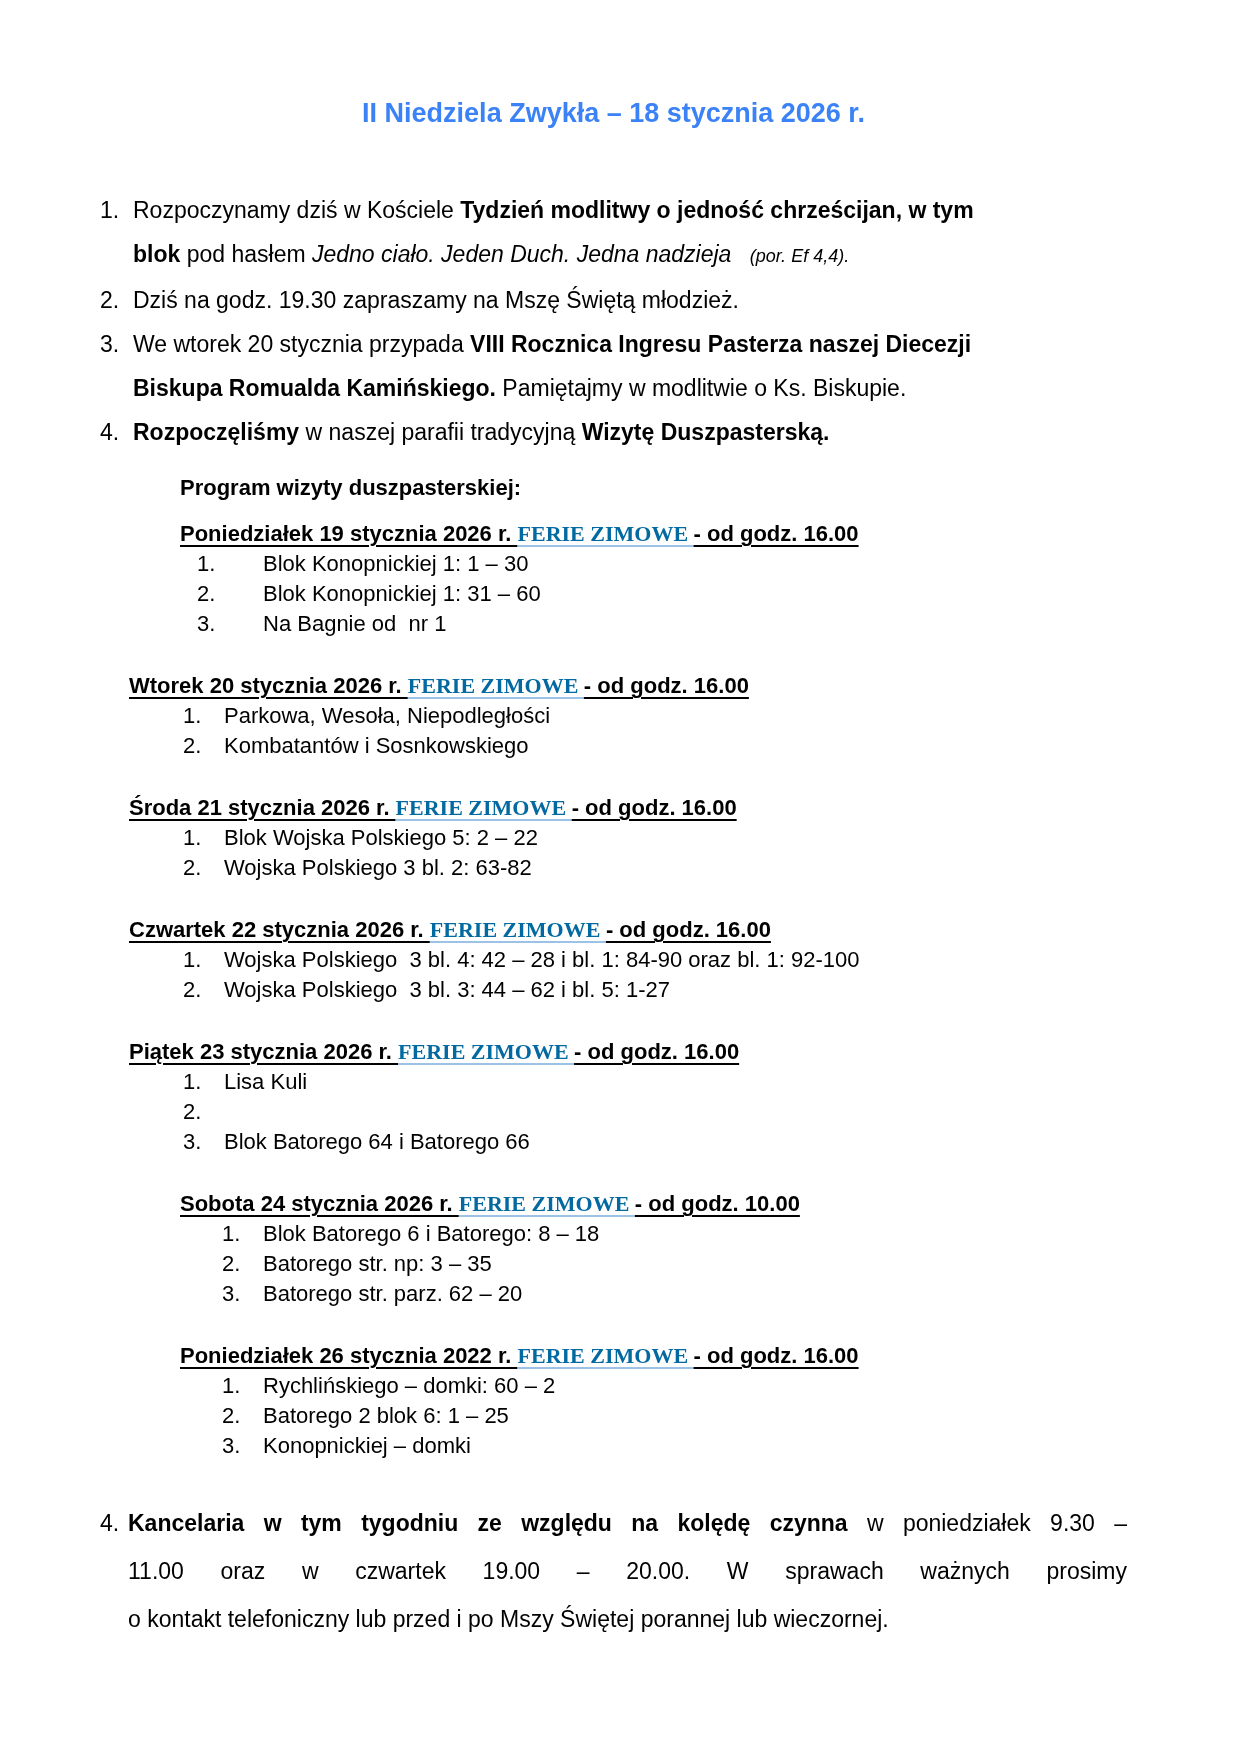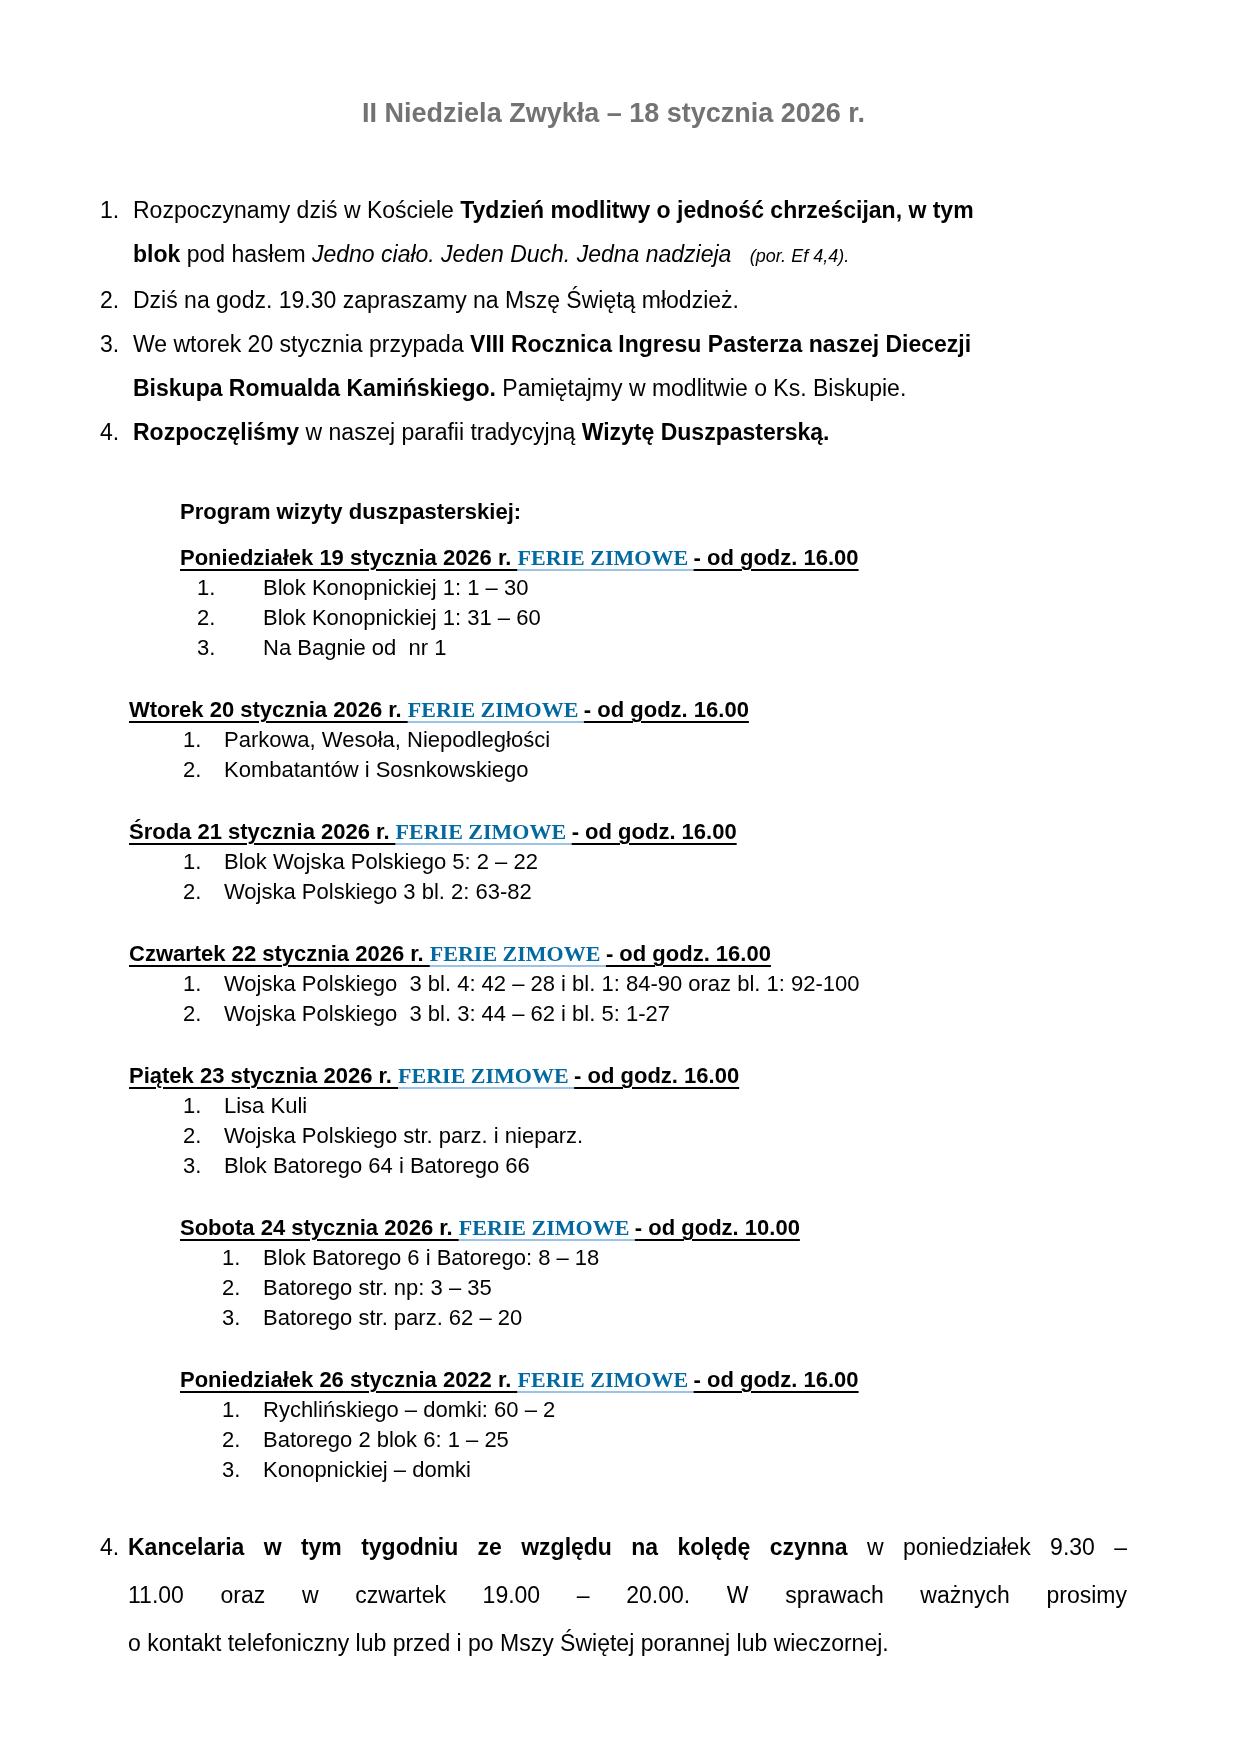--- a/index.html
+++ b/index.html
@@ -15,39 +15,39 @@
     width:1241px;height:1754px;
     padding:96px 114px 0 100px;
     overflow:hidden;
   }
   .doc-title{
     margin:0;
     font-size:27px;
     line-height:34px;
     font-weight:700;
     text-align:center;
-    color:#737373;
+    color:#3b82f6;
   }
   
   #announcements{
     margin-top:58px;
     font-size:23px;
     line-height:44px;
   }
   .ann-item{display:flex;}
   .ann-num{flex:none;width:33px;}
   .ann-text{flex:1;min-width:0;}
   .tline{display:block;white-space:pre-wrap;}
   .seg-normal{font-weight:400;}
   .seg-bold{font-weight:700;}
   .seg-italic{font-style:italic;}
   .seg-ref{font-style:italic;font-size:18px;margin-left:12px;}
   
   .program-heading{
-    margin-top:43px;
+    margin-top:19px;
     margin-left:80px;
     font-size:22px;
     line-height:30px;
     font-weight:700;
   }
   .day-block{
     margin-left:29px;
     margin-top:32px;
     font-size:22px;
     line-height:30px;
@@ -184,21 +184,20 @@
         </section>
         <section class="day-block">
           <div class="day-heading"><span class="h-prefix">Piątek 23 stycznia 2026 r. </span><a class="h-link">FERIE ZIMOWE </a><span class="h-suffix">- od godz. 16.00</span></div>
           <div class="day-items">
             <div class="day-item">
               <span class="num">1.</span>
               <span class="txt">Lisa Kuli</span>
             </div>
             <div class="day-item">
               <span class="num">2.</span>
-              <span class="txt">Wojska Polskiego str. parz. i nieparz.</span>
             </div>
             <div class="day-item">
               <span class="num">3.</span>
               <span class="txt">Blok Batorego 64 i Batorego 66</span>
             </div>
           </div>
         </section>
         <section class="day-block extra-indent">
           <div class="day-heading"><span class="h-prefix">Sobota 24 stycznia 2026 r. </span><a class="h-link">FERIE ZIMOWE </a><span class="h-suffix">- od godz. 10.00</span></div>
           <div class="day-items">

